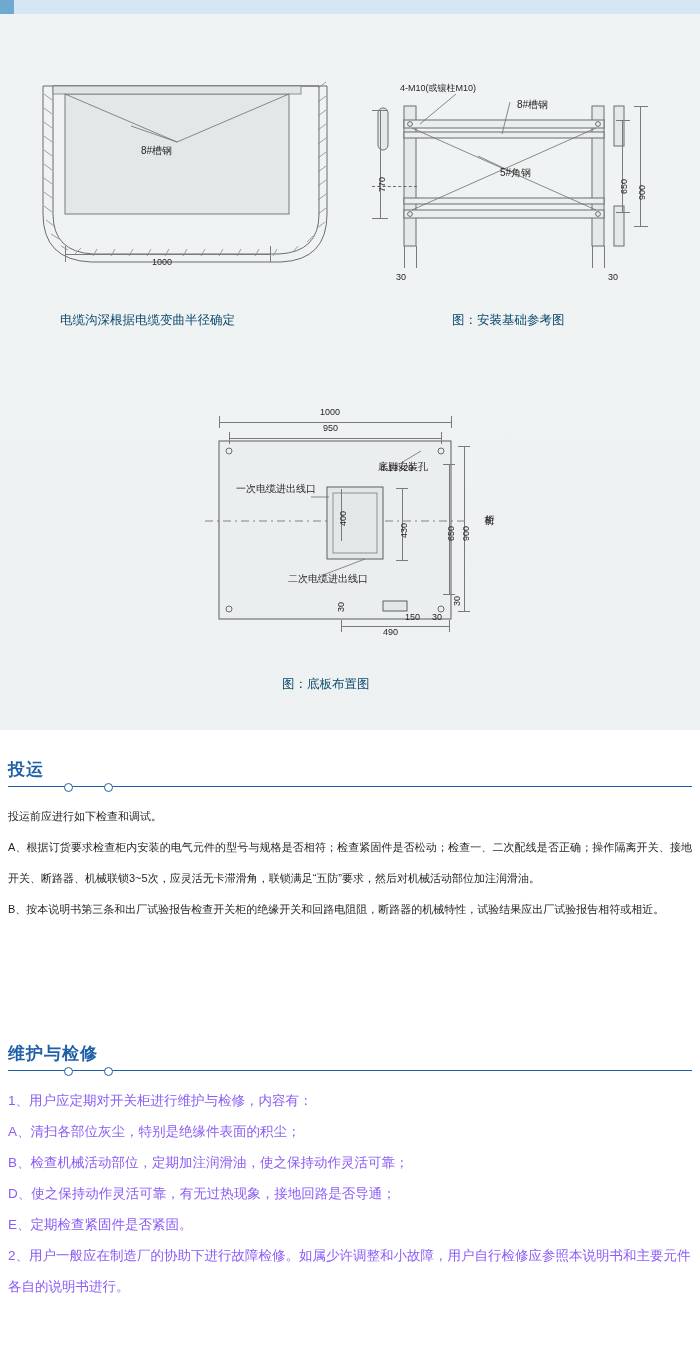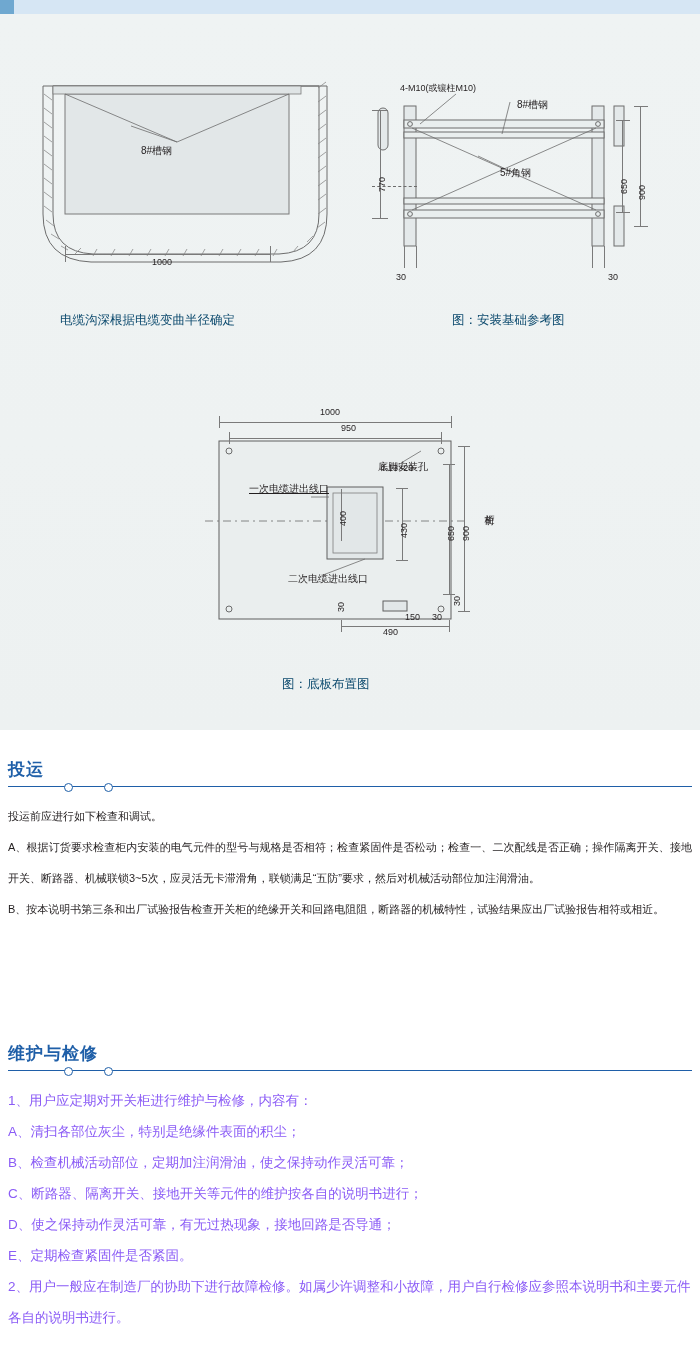--- a/index.html
+++ b/index.html
@@ -279,26 +279,26 @@
     </svg>
 
     <div class="thin-h" style="left:219px;top:408px;width:232px;"></div>
     <div class="thin-v" style="left:219px;top:402px;height:12px;"></div>
     <div class="thin-v" style="left:451px;top:402px;height:12px;"></div>
     <div class="lbl" style="left:320px;top:393px;">1000</div>
 
     <div class="thin-h" style="left:229px;top:424px;width:212px;"></div>
     <div class="thin-v" style="left:229px;top:418px;height:12px;"></div>
     <div class="thin-v" style="left:441px;top:418px;height:12px;"></div>
-    <div class="lbl" style="left:341px;top:409px;">950</div>
+    <div class="lbl" style="left:323px;top:409px;">950</div>
 
     <div class="lbl" style="left:380px;top:434px;margin-top:15px;">4-13×20</div>
     <div class="lbl-cn" style="left:378px;top:446px;">底脚安装孔</div>
 
-    <div class="lbl-cn" style="left:249px;top:468px;text-decoration:underline;">一次电缆进出线口</div>
+    <div class="lbl-cn" style="left:236px;top:468px;">一次电缆进出线口</div>
 
     <div class="lbl-cn" style="left:288px;top:558px;">二次电缆进出线口</div>
 
     <div class="thin-v" style="left:341px;top:475px;height:52px;"></div>
     <div class="lbl rot90" style="left:338px;top:512px;">400</div>
 
     <div class="thin-v" style="left:402px;top:474px;height:72px;"></div>
     <div class="thin-h" style="left:396px;top:474px;width:12px;"></div>
     <div class="thin-h" style="left:396px;top:546px;width:12px;"></div>
     <div class="lbl rot90" style="left:399px;top:524px;">430</div>
@@ -344,17 +344,16 @@
 <div class="section" style="top:1042px;">
   <div class="sec-title">维护与检修</div>
   <div class="sec-rule">
     <div class="line"></div>
     <div class="dot d1"></div>
     <div class="dot d2"></div>
   </div>
   <p class="item">1、用户应定期对开关柜进行维护与检修，内容有：</p>
   <p class="item">A、清扫各部位灰尘，特别是绝缘件表面的积尘；</p>
   <p class="item">B、检查机械活动部位，定期加注润滑油，使之保持动作灵活可靠；</p>
-  <p class="item">C、断路器、隔离开关、接地开关等元件的维护按各自的说明书进行；</p>
   <p class="item">D、使之保持动作灵活可靠，有无过热现象，接地回路是否导通；</p>
   <p class="item">E、定期检查紧固件是否紧固。</p>
   <p class="item indent-wrap" style="text-indent:0;">2、用户一般应在制造厂的协助下进行故障检修。如属少许调整和小故障，用户自行检修应参照本说明书和主要元件各自的说明书进行。</p>
 </div>
 
 </body></html>

